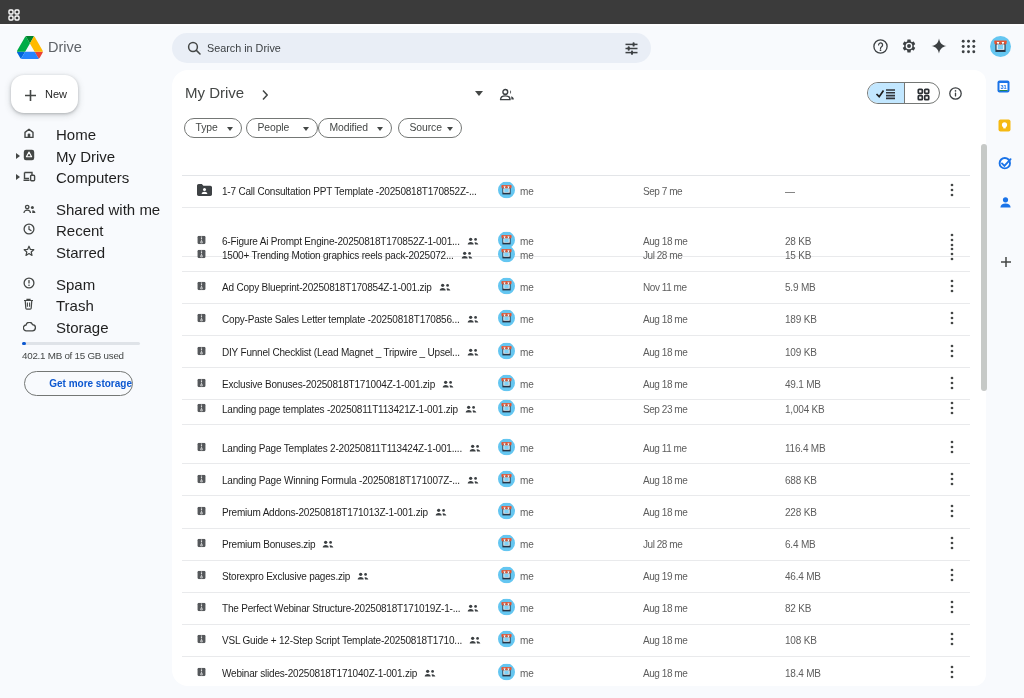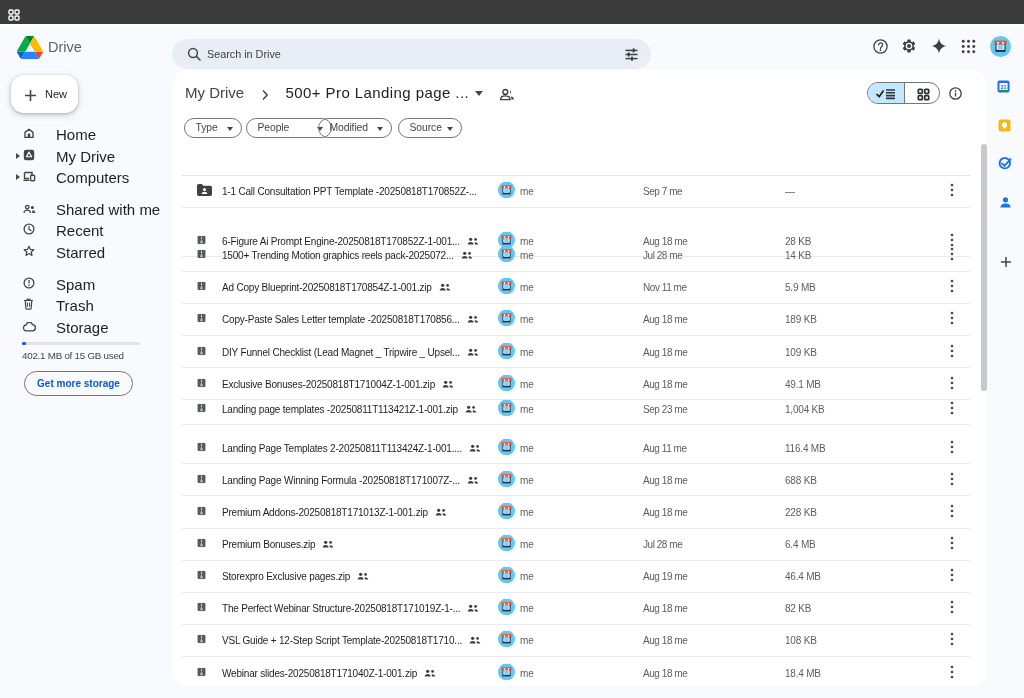--- a/index.html
+++ b/index.html
@@ -2,39 +2,39 @@
 <html><head><meta charset="utf-8"><style>
 *{margin:0;padding:0;box-sizing:border-box}
 html,body{width:1024px;height:698px;overflow:hidden;background:#F8FAFD;
   font-family:"Liberation Sans",sans-serif;-webkit-font-smoothing:antialiased}
 .abs{position:absolute}
 
 #topbar{position:absolute;left:0;top:0;width:1024px;height:26px;background:#3B3B3B;border-bottom:2px solid #FDFDFE}
 
 #logo{position:absolute;left:17px;top:36px}
 #drivetxt{position:absolute;left:48px;top:39px;font-size:14.5px;color:#5F6368}
-#search{position:absolute;left:172px;top:39px;width:479px;height:30px;border-radius:15px;background:#E9EEF6}
+#search{position:absolute;left:172px;top:33px;width:479px;height:30px;border-radius:15px;background:#E9EEF6}
 #search .mag{position:absolute;left:15px;top:8px}
 #search .stxt{position:absolute;left:35px;top:8.5px;font-size:10.8px;color:#3C4043}
 #search .tune{position:absolute;right:13px;top:8px}
 
 #newbtn{position:absolute;left:11px;top:75px;width:67px;height:38px;border-radius:13px;background:#fff;
   box-shadow:0 1px 3px rgba(60,64,67,.3),0 2px 6px 1px rgba(60,64,67,.15)}
 #newbtn .plus{position:absolute;left:13px;top:13px}
 #newbtn .ntxt{position:absolute;left:34px;top:13px;font-size:11px;color:#1F1F1F}
 .nav{position:absolute;left:0;width:172px;height:22px}
 .nav .nicon{position:absolute;left:23px;top:50%;transform:translateY(-50%)}
 .nav .nlbl{position:absolute;left:56px;top:50%;transform:translateY(-50%);font-size:15px;color:#1F1F1F}
 .nav .car{position:absolute;left:16px;top:50%;transform:translateY(-50%);width:0;height:0;
   border-left:4px solid #444746;border-top:3.5px solid transparent;border-bottom:3.5px solid transparent}
 #sbar{position:absolute;left:22px;top:342px;width:118px;height:3px;border-radius:2px;background:#DFE3E8}
 #sbar i{position:absolute;left:0;top:0;width:4px;height:3px;border-radius:2px;background:#0B57D0}
 #susage{position:absolute;left:22px;top:350px;font-size:9.8px;letter-spacing:-0.25px;color:#444746}
 #getmore{position:absolute;left:24px;top:371px;width:109px;height:25px;border-radius:13px;border:1px solid #747775;
-  font-size:10px;color:#0B57D0;font-weight:bold;text-align:center;line-height:23px;white-space:nowrap;background:transparent}
+  font-size:10px;color:#0B57D0;font-weight:bold;text-align:right;line-height:23px;white-space:nowrap;background:transparent}
 
 #card{position:absolute;left:172px;top:70px;width:814px;height:616px;background:#fff;
   border-radius:16px 12px 12px 16px;overflow:hidden}
 #bc{position:absolute;left:0;top:0;width:814px;height:46px}
 #bc .b1{position:absolute;left:13px;top:14px;font-size:15px;color:#444746}
 #bc .b2{position:absolute;left:113.5px;top:14px;font-size:15px;letter-spacing:0.42px;color:#1F1F1F}
 #bc .caret{position:absolute;left:303px;top:21px;width:0;height:0;border-top:5px solid #444746;
   border-left:4.5px solid transparent;border-right:4.5px solid transparent}
 
 #tgl{position:absolute;left:695px;top:12px;width:73px;height:22px;border:1px solid #747775;border-radius:11.5px;background:#fff}
@@ -252,21 +252,20 @@
     <i></i>
   </div>
 <div id="susage">402.1 MB of 15 GB used</div>
 <div id="getmore">Get more storage</div>
 <div id="card">
 <div id="bc">
       <span class="b1">My Drive</span>
       <span class="abs" style="left:89px;top:17px"><svg width="8" height="12" viewBox="0 0 8 12" style="">
           <path d="M2 1.5 6.2 6 2 10.5" fill="none" stroke="#444746" stroke-width="1.5"></path>
         </svg></span>
-      <span class="b2">500+ Pro Landing page ...</span>
       <span class="caret"></span>
       <span class="abs" style="left:327px;top:17px"><svg width="16" height="13" viewBox="0 0 16 13" style="">
           <circle cx="6.3" cy="3.9" r="2.4" fill="none" stroke="#3C4043" stroke-width="1.4"></circle>
           <path d="M1.6 11.6 c0-2.4 2.1-3.7 4.7-3.7 s4.7 1.3 4.7 3.7 Z" fill="none" stroke="#3C4043" stroke-width="1.4"></path>
           <path d="M11.2 2.3 a2.2 2.2 0 0 1 0 3.6 Z" fill="#3C4043"></path>
           <path d="M12.2 8.2 c1.6.4 2.6 1.5 2.6 3.4 h-2.4 Z" fill="#3C4043"></path>
         </svg></span>
     </div>
 <div id="tgl">
       <div class="lh">
@@ -288,29 +287,29 @@
             <rect x="7.7" y="7.7" width="4" height="4" rx="0.8"></rect>
           </g>
         </svg></span>
     </div>
 <div id="info"><svg width="13" height="13" viewBox="0 0 13 13" style="">
         <circle cx="6.5" cy="6.5" r="5.7" fill="none" stroke="#3C4043" stroke-width="1.3"></circle>
         <circle cx="6.5" cy="3.9" r="0.8" fill="#3C4043"></circle>
         <rect x="5.85" y="5.5" width="1.3" height="4" rx="0.6" fill="#3C4043"></rect>
       </svg></div>
 <div class="chip" style="left:12px;width:58px">Type<span class="ccar"></span></div>
-<div class="chip" style="left:74px;width:86px">People<span class="ccar"></span></div>
+<div class="chip" style="left:74px;width:72px">People<span class="ccar"></span></div>
 <div class="chip" style="left:146px;width:74px">Modified<span class="ccar"></span></div>
 <div class="chip" style="left:226px;width:64px">Source<span class="ccar"></span></div>
 <div id="thr"></div>
 <div class="row" style="top:105.5px">
       <span class="fi"><svg width="15" height="12">
           <use href="#foldp"></use>
         </svg></span>
-      <span class="nm">1-1 Call Consultation PPT Template -20250818T170852Z-...</span>
+      <span class="nm">1-7 Call Consultation PPT Template -20250818T170852Z-...</span>
       <span class="av"><svg width="17" height="17">
           <use href="#store"></use>
         </svg></span>
       <span class="me">me</span>
       <span class="dt">Sep 7 me</span>
       <span class="sz">—</span>
       <span class="dots"><svg width="4" height="14">
           <use href="#d3"></use>
         </svg></span>
     </div>
@@ -336,21 +335,21 @@
           <use href="#zipi"></use>
         </svg></span>
       <span class="nm">1500+ Trending Motion graphics reels pack-2025072...<svg class="ppl" width="12" height="9">
           <use href="#ppl"></use>
         </svg></span>
       <span class="av"><svg width="17" height="17">
           <use href="#store"></use>
         </svg></span>
       <span class="me">me</span>
       <span class="dt">Jul 28 me</span>
-      <span class="sz">14 KB</span>
+      <span class="sz">15 KB</span>
       <span class="dots"><svg width="4" height="14">
           <use href="#d3"></use>
         </svg></span>
     </div>
 <div class="row" style="top:201.8px">
       <span class="fi"><svg width="9" height="9">
           <use href="#zipi"></use>
         </svg></span>
       <span class="nm">Ad Copy Blueprint-20250818T170854Z-1-001.zip<svg class="ppl" width="12" height="9">
           <use href="#ppl"></use>

